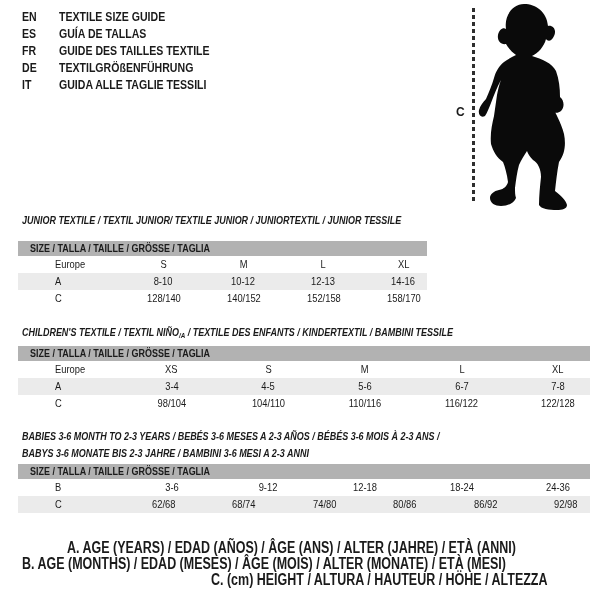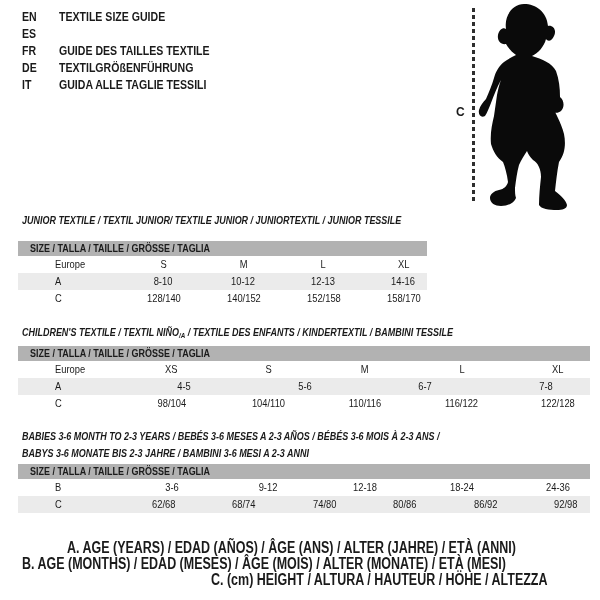--- a/index.html
+++ b/index.html
@@ -44,20 +44,21 @@
 
 <div id="page">
 
   <div class="langs">
       <div class="lang-row">
         <div class="lang-code"><span class="cx88">EN</span></div>
         <div><span class="cx88">TEXTILE SIZE GUIDE</span></div>
       </div>
       <div class="lang-row">
         <div class="lang-code"><span class="cx88">ES</span></div>
+        <div><span class="cx88">GUÍA DE TALLAS</span></div>
       </div>
       <div class="lang-row">
         <div class="lang-code"><span class="cx88">FR</span></div>
         <div><span class="cx88">GUIDE DES TAILLES TEXTILE</span></div>
       </div>
       <div class="lang-row">
         <div class="lang-code"><span class="cx88">DE</span></div>
         <div><span class="cx88">TEXTILGRÖßENFÜHRUNG</span></div>
       </div>
       <div class="lang-row">
@@ -152,20 +153,21 @@
       <div class="trow">
         <div class="cell label"><span class="cx85l">Europe</span></div>
         <div class="cell"><span class="cx85c">XS</span></div>
         <div class="cell"><span class="cx85c">S</span></div>
         <div class="cell"><span class="cx85c">M</span></div>
         <div class="cell"><span class="cx85c">L</span></div>
         <div class="cell"><span class="cx85c">XL</span></div>
       </div>
       <div class="trow" style="background: rgb(235, 235, 235);">
         <div class="cell label"><span class="cx85l">A</span></div>
+        <div class="cell"><span class="cx85c">3-4</span></div>
         <div class="cell"><span class="cx85c">4-5</span></div>
         <div class="cell"><span class="cx85c">5-6</span></div>
         <div class="cell"><span class="cx85c">6-7</span></div>
         <div class="cell"><span class="cx85c">7-8</span></div>
       </div>
       <div class="trow">
         <div class="cell label"><span class="cx85l">C</span></div>
         <div class="cell"><span class="cx85c">98/104</span></div>
         <div class="cell"><span class="cx85c">104/110</span></div>
         <div class="cell"><span class="cx85c">110/116</span></div>

